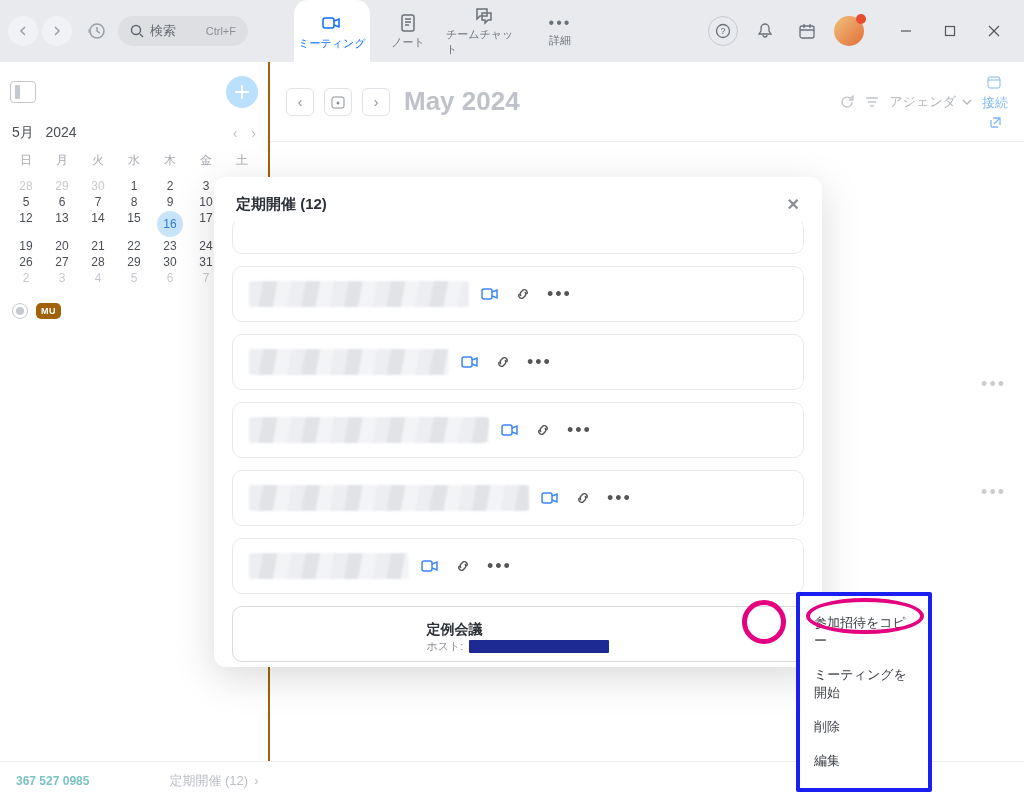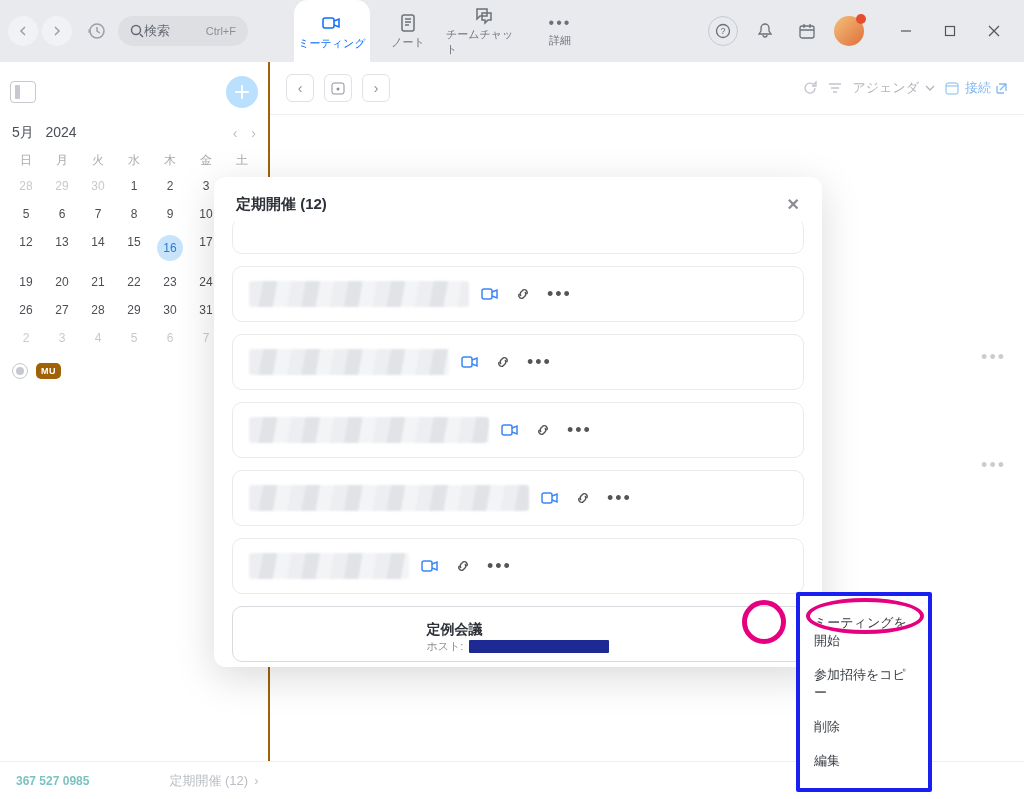--- a/index.html
+++ b/index.html
@@ -31,21 +31,21 @@
   }
   .history-clock {
     width:30px;height:30px;display:flex;align-items:center;justify-content:center;
     color:#9aa0a8;cursor:pointer;
   }
   .search-box {
     display:flex;align-items:center;
     background:#dedfe3;border-radius:16px;height:30px;
     padding:0 12px;gap:8px;color:#646a73;width:130px;justify-content:space-between;
   }
-  .search-left { display:flex;align-items:center;}
+  .search-left { display:flex;align-items:center;gap:6px;}
   .search-shortcut { color:#8b8f95;font-size:11px;}
   .tabs {
     display:flex;align-items:flex-end;height:62px;margin-left:40px;gap:0;
   }
   .tab {
     width:76px;height:62px;display:flex;flex-direction:column;align-items:center;justify-content:center;gap:2px;
     color:#6b7178;cursor:pointer;font-size:11px;
   }
   .tab.active {
     background:#fff;border-radius:14px 14px 0 0;color:#0d6efd;
@@ -98,21 +98,21 @@
   .mini-cal-header {
     display:flex;align-items:center;justify-content:space-between;padding:4px 4px 10px;color:#4a4e55;font-size:14px;
   }
   .mini-nav { display:flex;gap:14px;color:#b8bcc3;}
   .mini-nav span{cursor:pointer;}
   .weekday-row, .date-row {
     display:grid;grid-template-columns:repeat(7,1fr);text-align:center;
     color:#a6aab2;font-size:12px;row-gap:14px;
   }
   .weekday-row{margin-bottom:10px;}
-  .date-grid{display:flex;flex-direction:column;gap:14px;}
+  .date-grid{display:flex;flex-direction:column;gap:2px;}
   .date-row .d { color:#4a4e55;}
   .date-row .muted { color:#c6c9cf;}
   .date-row .today {
     background:#c7e4fb;border-radius:50%;width:26px;height:26px;display:inline-flex;
     align-items:center;justify-content:center;color:#2d7bd0;
   }
   .cal-accounts { margin-top:18px;display:flex;align-items:center;gap:8px;padding-left:4px;}
   .radio-dot{
     width:16px;height:16px;border-radius:50%;border:1.5px solid #c6c9cf;position:relative;
   }
@@ -131,21 +131,21 @@
     color:#b0b4bb;
   }
   .ch-btn {
     width:28px;height:28px;border:1px solid #dfe2e6;border-radius:6px;
     display:flex;align-items:center;justify-content:center;color:#8b8f95;font-size:14px;cursor:pointer;
   }
   .ch-title { font-size:26px;font-weight:600;color:#bfc3c9;margin-left:4px;}
   .ch-spacer { flex:1;}
   .ch-ghost { color:#c1c5cb;cursor:pointer;display:flex;align-items:center;gap:4px;}
   .agenda-toggle { display:flex;align-items:center;gap:6px;color:#b0b4bb;}
-  .connect-link { color:#7fb9f2;display:flex;align-items:center;gap:4px;}
+  .connect-link { color:#7fb9f2;display:flex;align-items:center;gap:4px;flex-direction:column;}
 
   .content-body { position:relative;padding:16px;}
   .bg-dots {
     position:absolute;right:18px;top:232px;color:#ccc;letter-spacing:2px;cursor:pointer;font-size:18px;
   }
   .bg-dots2 {
     position:absolute;right:18px;top:340px;color:#ccc;letter-spacing:2px;cursor:pointer;font-size:18px;
   }
 
   
@@ -427,20 +427,21 @@
   <div class="content">
     <div class="content-header">
       <div class="ch-btn">‹</div>
       <div class="ch-btn">
         <svg width="14" height="14" viewBox="0 0 14 14">
             <rect x="1" y="2" width="12" height="11" rx="2" stroke="currentColor" fill="none"></rect>
             <circle cx="7" cy="8" r="1.5" fill="currentColor"></circle>
           </svg>
       </div>
       <div class="ch-btn">›</div>
+      <div class="ch-title">May 2024</div>
       <div class="ch-spacer"></div>
       <div class="ch-ghost">
         <svg width="16" height="16" viewBox="0 0 16 16">
             <path d="M13 8a5 5 0 1 1-1.5-3.5L14 2v4h-4" stroke="currentColor" stroke-width="1.3" fill="none"></path>
           </svg>
       </div>
       <div class="ch-ghost">
         <svg width="14" height="14" viewBox="0 0 14 14">
             <path d="M1 3h12M3 7h8M5 11h4" stroke="currentColor" stroke-width="1.3"></path>
           </svg>
@@ -587,22 +588,22 @@
           </span>
         <span class="more">•••</span>
       </div>
     </div>
   </div>
 </div>
 
 <div class="more-ellipse"></div>
 
 <div class="ctx-menu">
+  <div class="ctx-item">参加招待をコピー</div>
   <div class="ctx-item">ミーティングを開始</div>
-  <div class="ctx-item">参加招待をコピー</div>
   <div class="ctx-item">削除</div>
   <div class="ctx-item">編集</div>
 </div>
 <div class="ctx-ellipse"></div>
 
 <div class="bottombar">
   <div class="pmi-val">367 527 0985</div>
   <div class="recur-count">
     <span>定期開催 (12)</span>
     <span>›</span>

